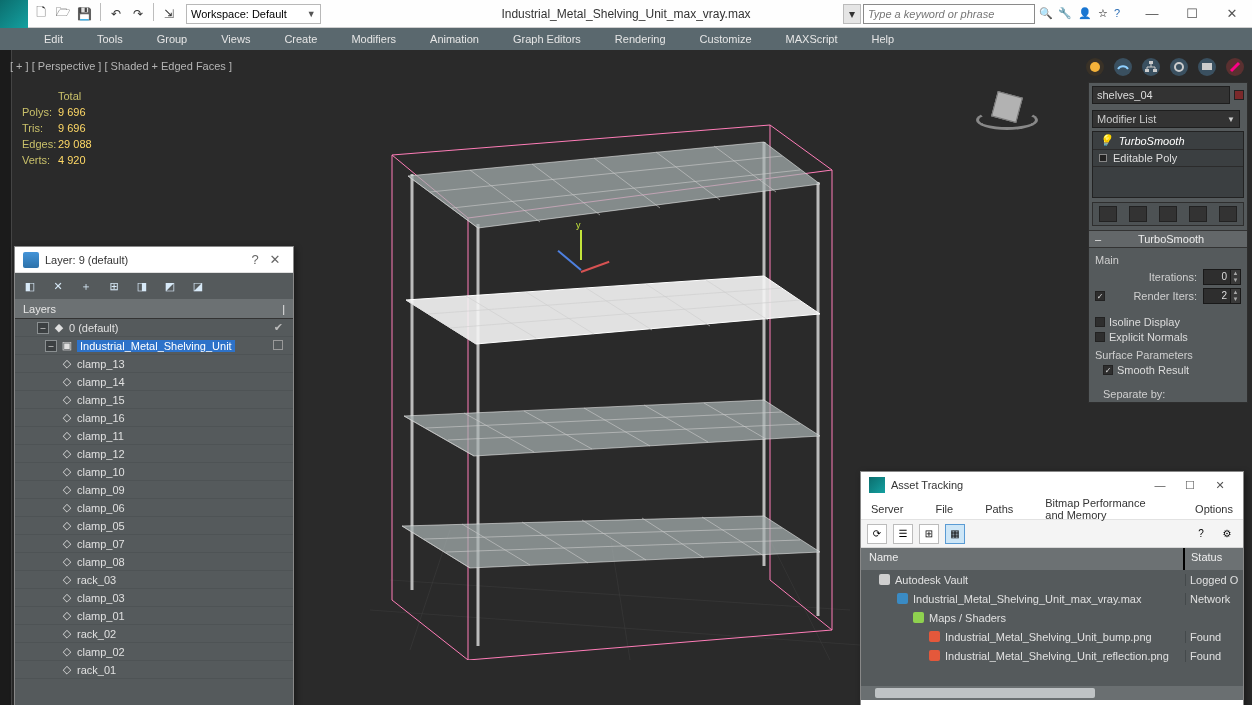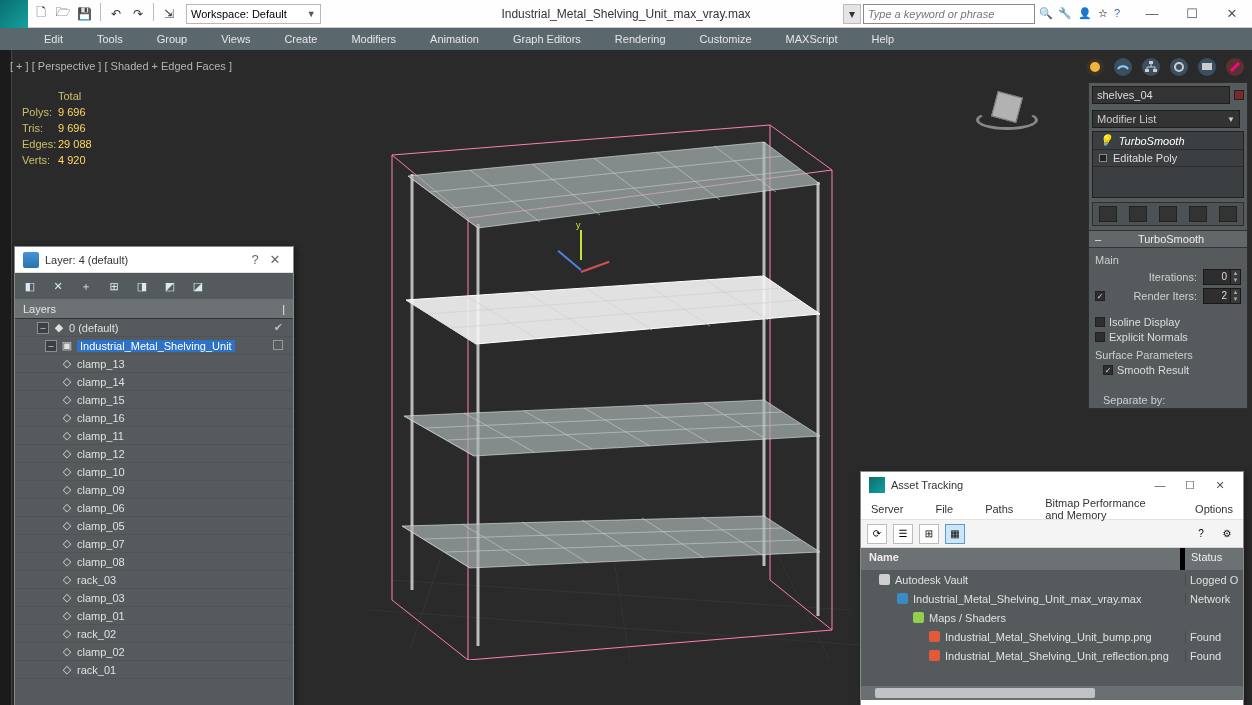--- a/index.html
+++ b/index.html
@@ -102,21 +102,21 @@
 .asset-window { position: absolute; right: 8px; top: 421px; width: 384px; height: 280px; background: #fff; border: 1px solid #888; box-shadow: 2px 2px 6px rgba(0,0,0,0.4); }
 .asset-title { height: 26px; display:flex; align-items:center; padding: 0 8px; color:#333; font-size:12px; }
 .asset-title .aw-icon { width:16px; height:16px; background: linear-gradient(135deg,#0b6e6e,#14a0a0); margin-right:6px; }
 .asset-title .spacer { flex:1; }
 .asset-menu { height: 22px; display:flex; align-items:center; gap: 32px; padding: 0 10px; color:#333; font-size:12px; border-bottom: 1px solid #e2e2e2; }
 .asset-toolbar { height: 28px; background:#f4f4f4; display:flex; align-items:center; padding: 0 6px; gap:6px; border-bottom:1px solid #d8d8d8; }
 .at-btn { width: 20px; height: 20px; border:1px solid #bcbcbc; background:#fff; display:flex; align-items:center; justify-content:center; font-size:10px; }
 .at-btn.active { background:#cde6f7; border-color:#5a9bd4; }
 .asset-toolbar .spacer { flex:1; }
 .asset-table-hd { height: 22px; background:#6c7173; display:flex; color:#eee; }
-.asset-table-hd .col-name { flex:1; padding: 3px 8px; border-right: 5px solid #000000; font-weight: bold; }
+.asset-table-hd .col-name { flex:1; padding: 3px 8px; border-right: 2px solid #000000; }
 .asset-table-hd .col-status { width: 58px; padding: 3px 6px; }
 .asset-tree { background:#555a5c; height: 116px; overflow:hidden; }
 .asset-row { display:flex; align-items:center; height: 19px; color:#e0e0e0; }
 .asset-row .name { flex:1; display:flex; align-items:center; gap:5px; overflow:hidden; white-space:nowrap; }
 .asset-row .status { width: 58px; padding-left:4px; border-left:1px solid #44494b; white-space:nowrap; overflow:hidden; }
 .asset-row.l0 .name { padding-left: 18px; }
 .asset-row.l1 .name { padding-left: 36px; }
 .asset-row.l2 .name { padding-left: 52px; }
 .asset-row.l3 .name { padding-left: 68px; }
 .file-icon { width:11px; height:11px; border-radius:2px; }
@@ -374,28 +374,28 @@
         </div>
       <div class="rp-row" style="justify-content:flex-start">
           <span class="chk"></span>
           <span>Explicit Normals</span>
         </div>
       <div style="margin-top:6px;color:#cfcfcf;">Surface Parameters</div>
       <div class="rp-row" style="justify-content:flex-start;margin-left:8px">
           <span class="chk">✓</span>
           <span>Smooth Result</span>
         </div>
-      <div style="margin-left:8px;margin-top:18px;color:#cfcfcf;">Separate by:</div>
+      <div style="margin-left:8px;margin-top:12px;color:#cfcfcf;">Separate by:</div>
     </div>
   </div>
 
   <div class="layer-window">
     <div class="layer-title">
       <div class="lw-icon"></div>
-      <span>Layer: 4 (default)</span>
+      <span>Layer: 9 (default)</span>
       <div class="spacer"></div>
       <div class="tb">?</div>
       <div class="tb">✕</div>
     </div>
     <div class="layer-toolbar">
       <div class="lt-btn">◧</div>
       <div class="lt-btn">✕</div>
       <div class="lt-btn">＋</div>
       <div class="lt-btn">⊞</div>
       <div class="lt-btn">◨</div>

